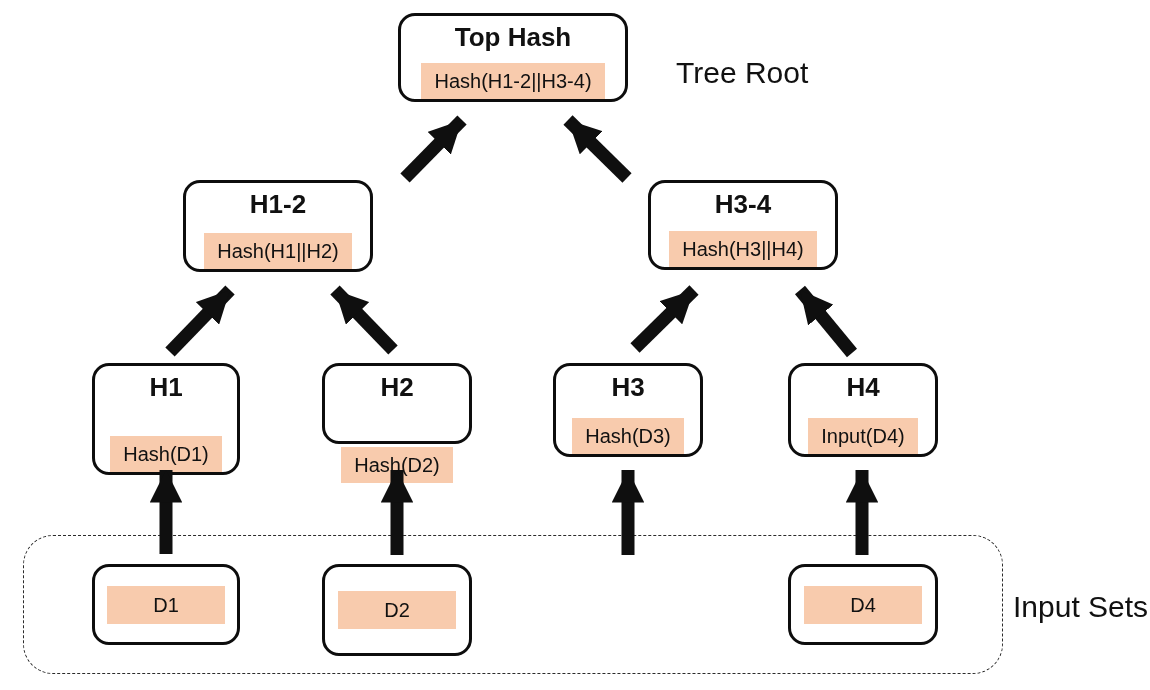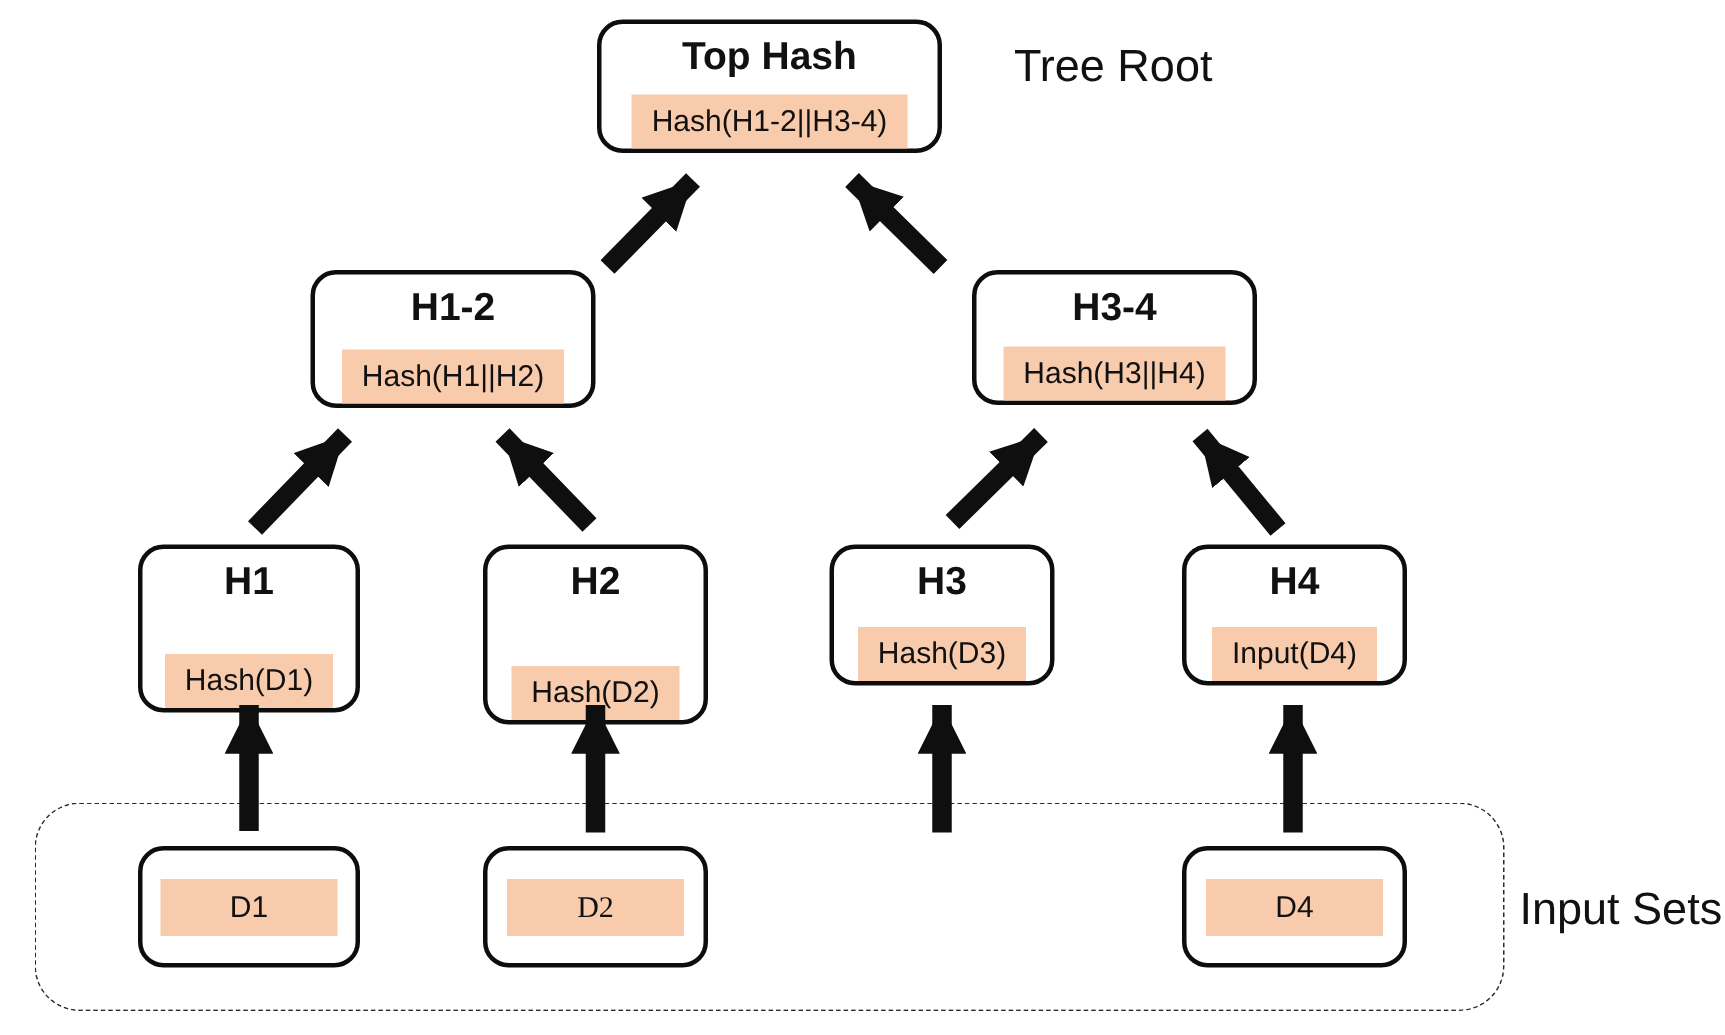--- a/index.html
+++ b/index.html
@@ -48,38 +48,38 @@
     padding-top: 0;
   }
   .d-node .node-label {
     margin-top: 0;
     min-width: 118px;
     text-align: center;
     padding: 8px 0;
   }
   
   #node-top  { left: 398px; top: 13px;  width: 230px; height: 89px; }
-  #node-h12  { left: 183px; top: 180px; width: 190px; height: 92px; margin-left: 24px; }
+  #node-h12  { left: 183px; top: 180px; width: 190px; height: 92px; }
   #node-h34  { left: 648px; top: 180px; width: 190px; height: 90px; }
   #node-h1   { left: 92px;  top: 363px; width: 148px; height: 112px; }
-  #node-h2   { left: 322px; top: 363px; width: 150px; height: 120px; }
+  #node-h2   { left: 322px; top: 363px; width: 150px; height: 81px; gap: 40px; }
   #node-h3   { left: 553px; top: 363px; width: 150px; height: 94px; }
   #node-h4   { left: 788px; top: 363px; width: 150px; height: 94px; }
   #node-d1   { left: 92px;  top: 564px; width: 148px; height: 81px; }
-  #node-d2   { left: 322px; top: 564px; width: 150px; height: 81px; font-family: Liberation Serif, serif; }
+  #node-d2   { left: 322px; top: 564px; width: 150px; height: 92px; }
   #node-d3   { left: 553px; top: 564px; width: 150px; height: 81px; }
   #node-d4   { left: 788px; top: 564px; width: 150px; height: 81px; }
 
   .annotation {
     position: absolute;
     font-size: 30px;
     color: #111111;
     white-space: nowrap;
   }
-  #tree-root-label  { left: 676px;  top: 28px;  }
+  #tree-root-label  { left: 676px;  top: 56px;  }
   #input-sets-label { left: 1013px; top: 590px; }
 
   #input-sets-container {
     position: absolute;
     left: 23px;
     top: 535px;
     width: 980px;
     height: 139px;
     border: 1.6px dashed #2b2b2b;
     border-radius: 30px;

